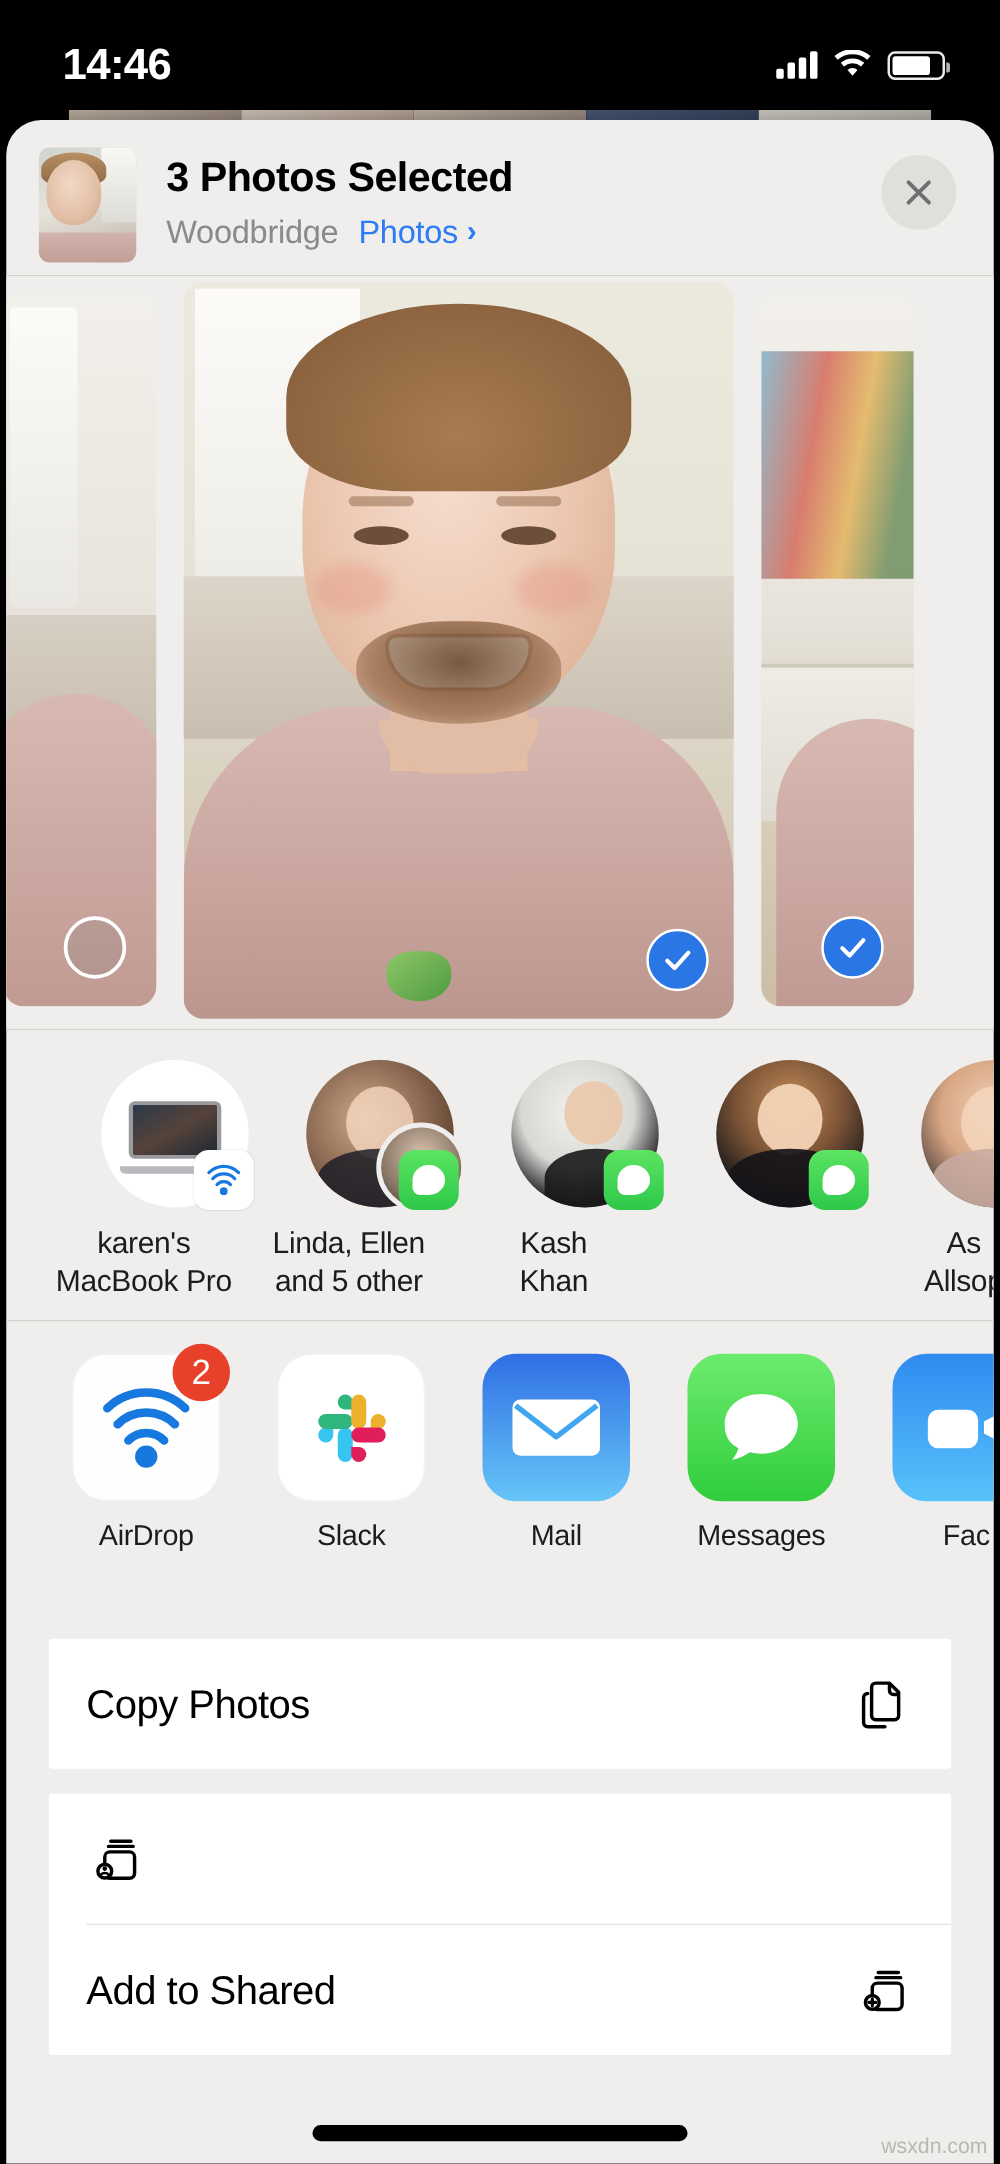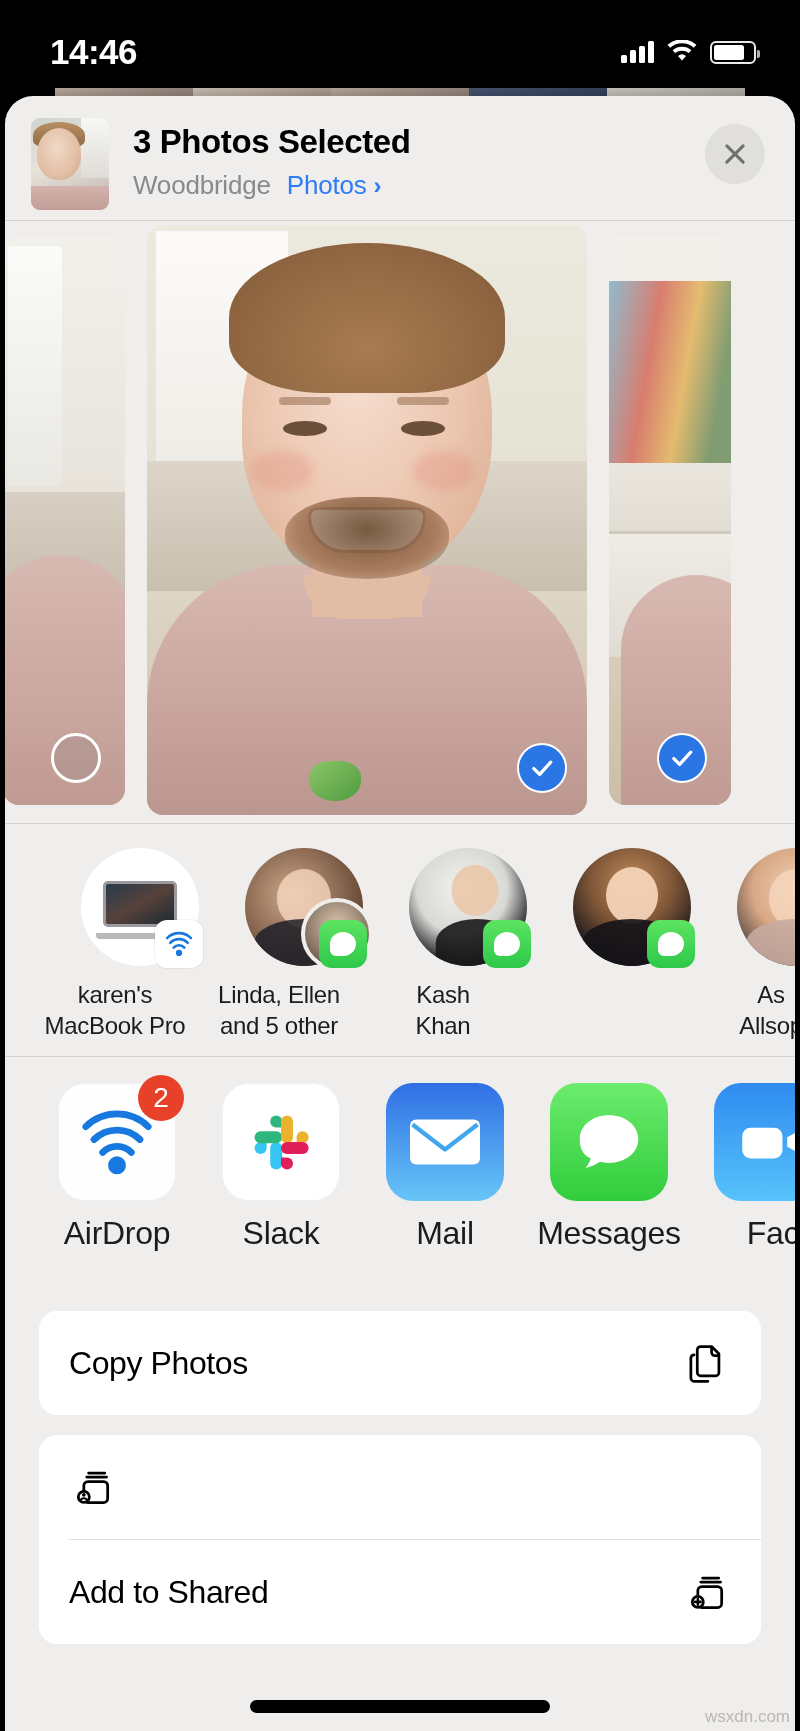--- a/index.html
+++ b/index.html
@@ -349,28 +349,28 @@
   .app-icon.mail { background: linear-gradient(180deg,#2f6fe4,#67c5f7); }
   .app-icon.facetime { background: linear-gradient(180deg,#2f8bf0,#57c2fb); }
   .app-badge {
     position: absolute; right: -8px; top: -8px;
     min-width: 46px; height: 46px; padding: 0 10px;
     border-radius: 23px; background: #e8412a;
     color: #fff; font-size: 28px; font-weight: 500;
     display: flex; align-items: center; justify-content: center;
   }
   .app-label {
-    margin-top: 14px; font-size: 32px; color: #1c1c1e;
+    margin-top: 14px; font-size: 23px; color: #1c1c1e;
     letter-spacing: -0.3px; text-align: center; white-space: nowrap;
   }
 
   
   #actions { padding: 30px 34px 0; }
   .card {
-    background: #fff; border-radius: 18px; overflow: hidden;
+    background: #fff; border-radius: 3px; overflow: hidden;
     margin-bottom: 20px;
   }
   .action-row {
     display: flex; align-items: center; justify-content: space-between;
     padding: 0 30px; height: 104px; cursor: pointer;
   }
   .action-label { font-size: 32px; color: #000; letter-spacing: -0.4px; }
   .action-icon { width: 48px; height: 48px; display: flex; align-items: center; justify-content: center; }
   .action-icon svg { width: 44px; height: 44px; }
   .row-sep { height: 1px; background: #e2e1de; margin-left: 30px; }

